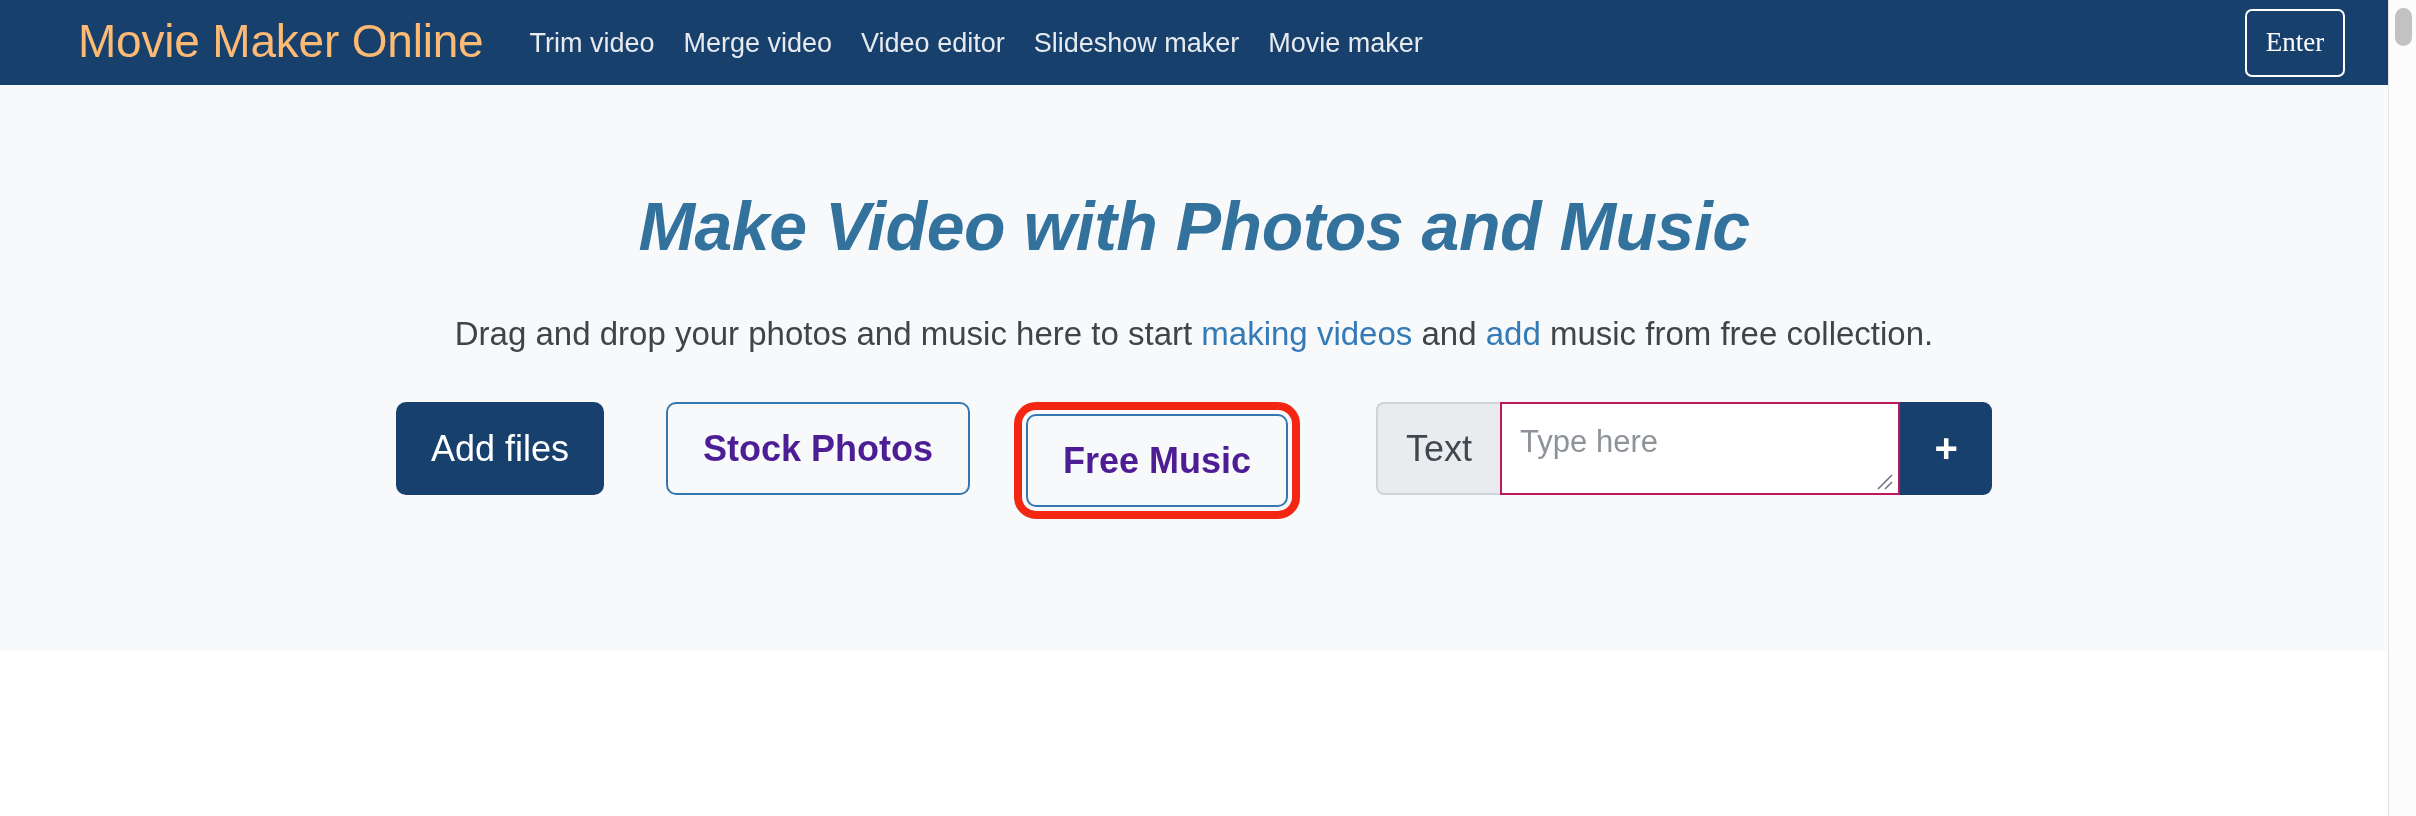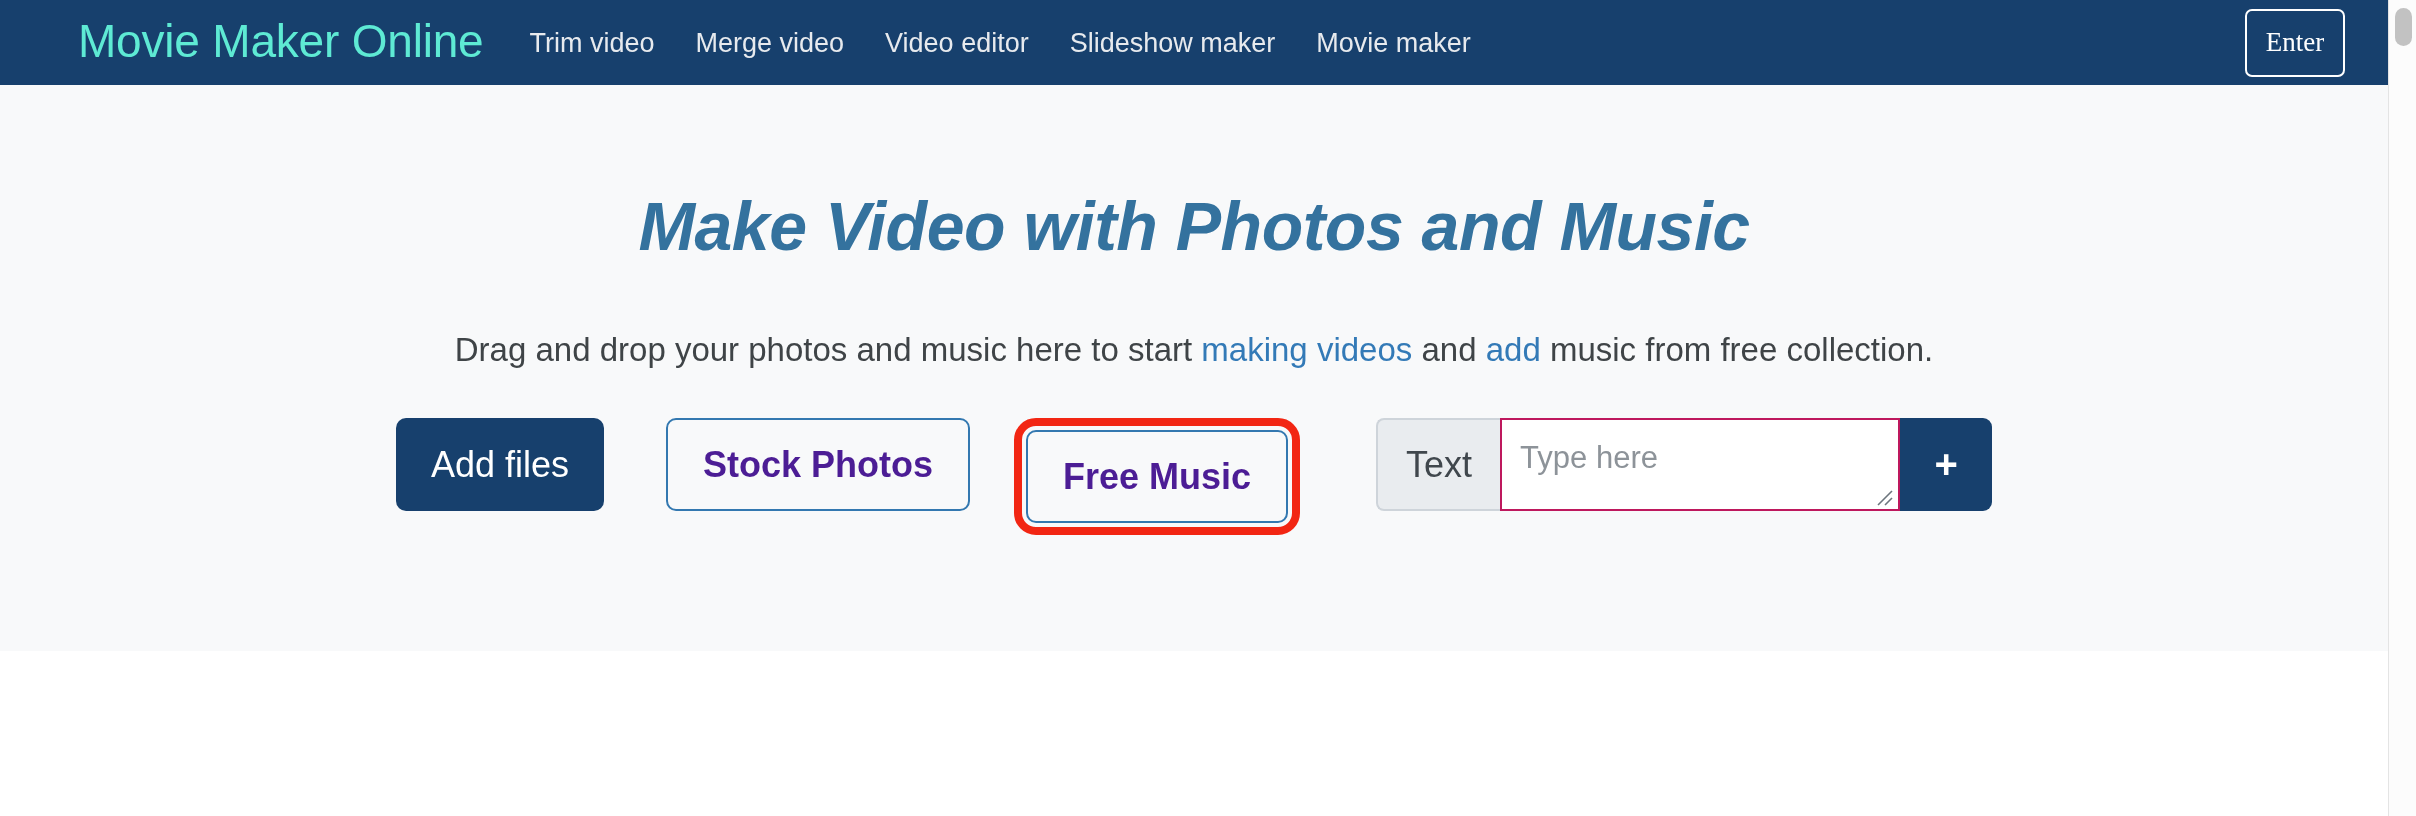--- a/index.html
+++ b/index.html
@@ -29,33 +29,33 @@
   #navbar {
     position: relative;
     height: 85px;
     background: #17406d;
     display: flex;
     align-items: center;
     box-sizing: border-box;
     padding: 0 0 0 78px;
   }
   #brand {
-    color: #5eead4;
+    color: #fdba74;
     font-size: 46px;
     line-height: 1;
     letter-spacing: -0.2px;
     white-space: nowrap;
     text-decoration: none;
     margin-right: 46px;
     margin-top: -3px;
   }
   #nav-links {
     display: flex;
     align-items: center;
-    gap: 41px;
+    gap: 29px;
     margin-top: 1px;
   }
   .nav-link {
     color: #e7eaee;
     font-size: 27px;
     line-height: 1;
     white-space: nowrap;
     text-decoration: none;
     cursor: pointer;
   }
@@ -91,21 +91,21 @@
     margin: 0;
     padding-top: 107px;
     color: #34729e;
     font-size: 68px;
     font-weight: bold;
     line-height: 1;
     letter-spacing: -0.5px;
     font-style: italic;
   }
   #hero-sub {
-    margin: 16px;
+    margin: 0;
     padding-top: 57px;
     color: #3f4447;
     font-size: 33px;
     line-height: 1;
   }
   #hero-sub .lnk {
     color: #337ab7;
     text-decoration: none;
     cursor: pointer;
   }

